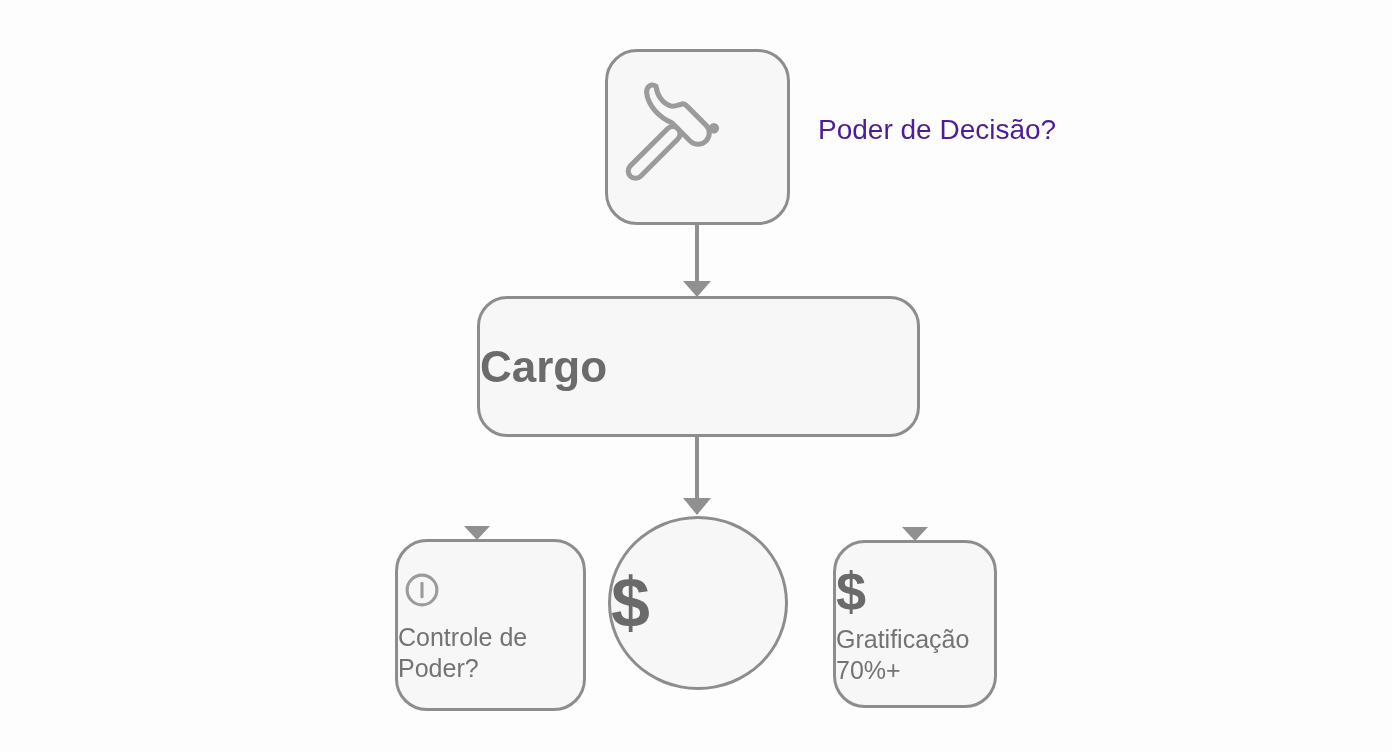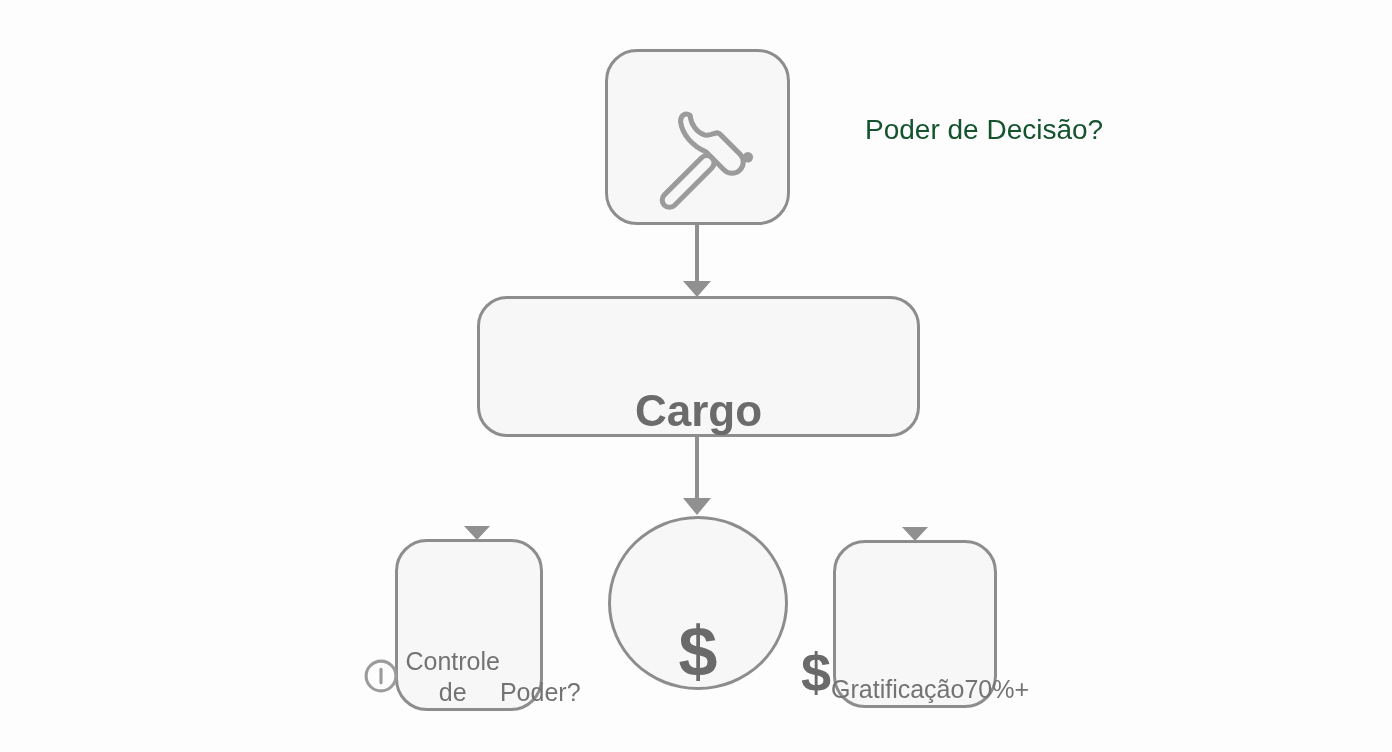--- a/index.html
+++ b/index.html
@@ -21,38 +21,37 @@
     width: 1392px;
     height: 752px;
     pointer-events: none;
   }
   .node {
     position: absolute;
     box-sizing: border-box;
     background: #f7f7f8;
     border: 3px solid #8d8d8d;
     display: flex;
-    flex-direction: row;
-    align-items: flex-end;
+    flex-direction: column;
+    align-items: flex-start;
     justify-content: center;
     text-align: center;
   }
   .hammer-box {
     left: 605px; top: 49px;
     width: 185px; height: 176px;
     border-radius: 32px;
   }
   .hammer-box svg { width: 112px; height: 112px; }
   .annotation {
     position: absolute;
     left: 818px; top: 114px;
     font-size: 28px;
-    color: #14532d;
+    color: #4c1d95;
     white-space: nowrap;
-    margin-left: 47px;
   }
   .cargo-box {
     left: 477px; top: 296px;
     width: 443px; height: 141px;
     border-radius: 30px;
   }
   .cargo-title {
     font-size: 44px;
     font-weight: 700;
     color: #6b6b6b;
@@ -74,21 +73,21 @@
     font-size: 70px;
     font-weight: 600;
     color: #6a6a6a;
     line-height: 70px;
   }
   .side-box {
     border-radius: 32px;
   }
   .left-box {
     left: 395px; top: 539px;
-    width: 148px; height: 172px;
+    width: 191px; height: 172px;
   }
   .right-box {
     left: 833px; top: 540px;
     width: 164px; height: 168px;
   }
   .clock-wrap { width: 48px; height: 48px; margin-bottom: 8px; }
   .clock-wrap svg { width: 48px; height: 48px; }
   .side-label {
     font-size: 25px;
     color: #737373;

